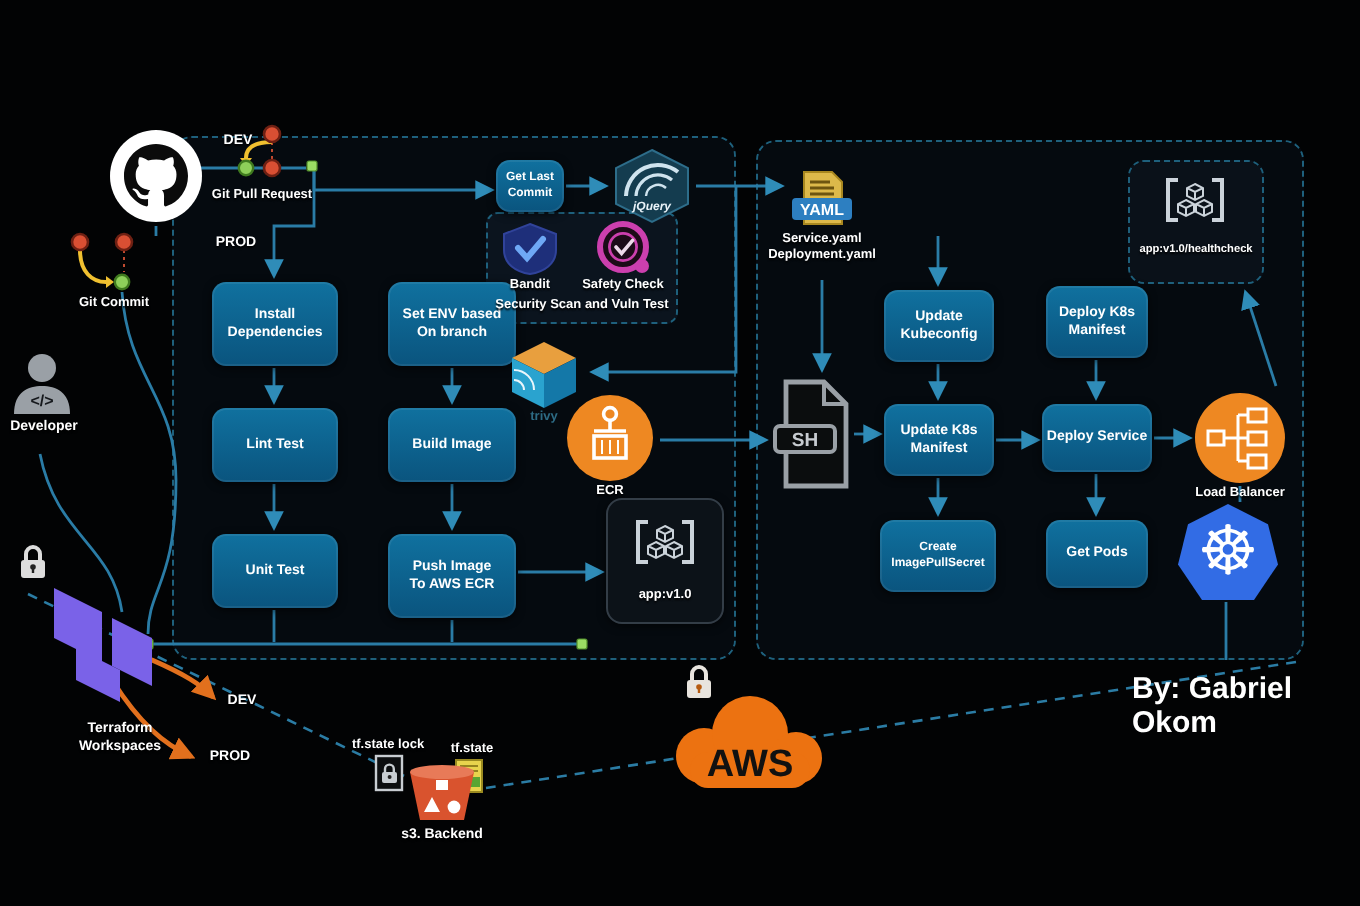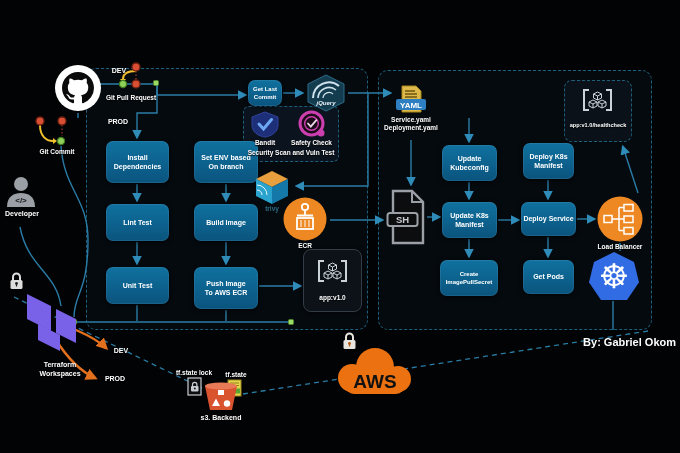--- a/index.html
+++ b/index.html
@@ -16,21 +16,21 @@
         white-space:pre-line;padding:2px;box-sizing:border-box;}
   .f6{font-size:6px;}
   .slab{position:absolute;z-index:4;color:#fff;font-weight:700;font-size:6.5px;
         text-align:center;white-space:pre-line;line-height:1.3;text-shadow:0 1px 1px #000;}
   .f7{font-size:7px;}
   .darkbox{position:absolute;z-index:3;background:#0c1218;border:1px solid #333d47;
         border-radius:8px;box-shadow:0 1px 4px rgba(0,0,0,.6);}
   .k8s{position:absolute;z-index:3;background:#326ce5;display:flex;align-items:center;justify-content:center;
         clip-path:polygon(50% 0%,90% 21%,100% 63%,76% 100%,24% 100%,0% 63%,10% 21%);
         color:#fff;font-size:34px;line-height:1;}
-  .credit{position:absolute;z-index:4;color:#fff;font-weight:700;font-size:11px;text-align:right;}
+  .credit{position:absolute;z-index:4;color:#fff;font-weight:700;font-size:15px;text-align:left;}
   .trivytxt{color:#2d6b84;text-shadow:none;}
 </style>
 </head>
 <body>
 
 <div class="stage">
 
   <div class="dashc" style="left:86px;top:68px;width:282px;height:262px;"></div>
   <div class="dashc" style="left:378px;top:70px;width:274px;height:260px;"></div>
   <div class="dashc" style="left:243px;top:106px;width:96px;height:56px;border-radius:6px;background:rgba(20,34,48,.45);z-index:2;"></div>

